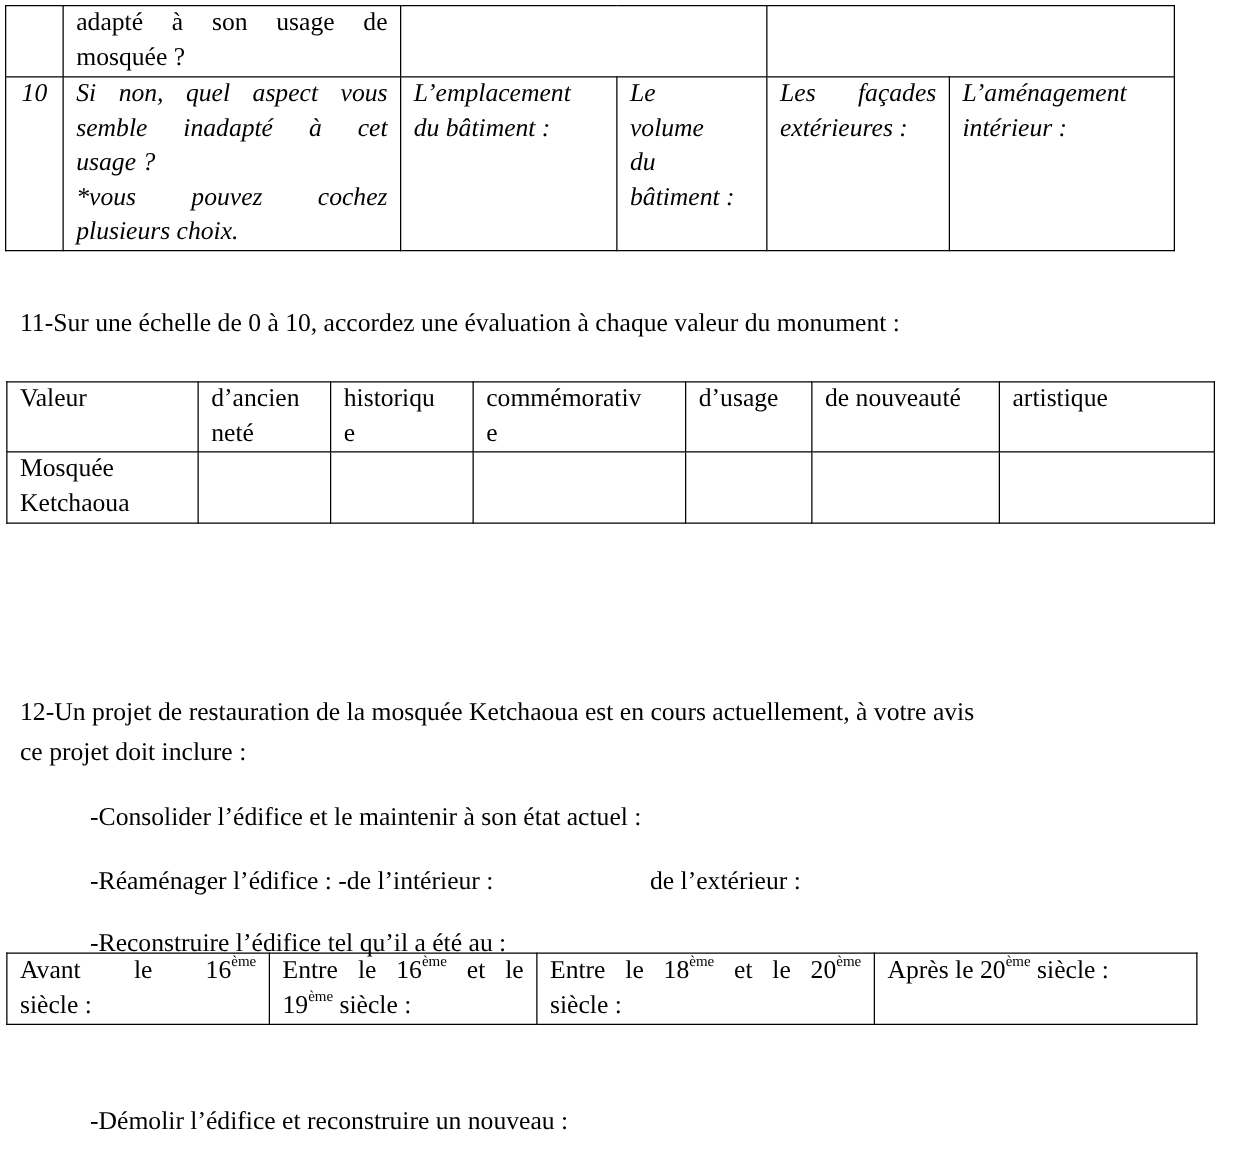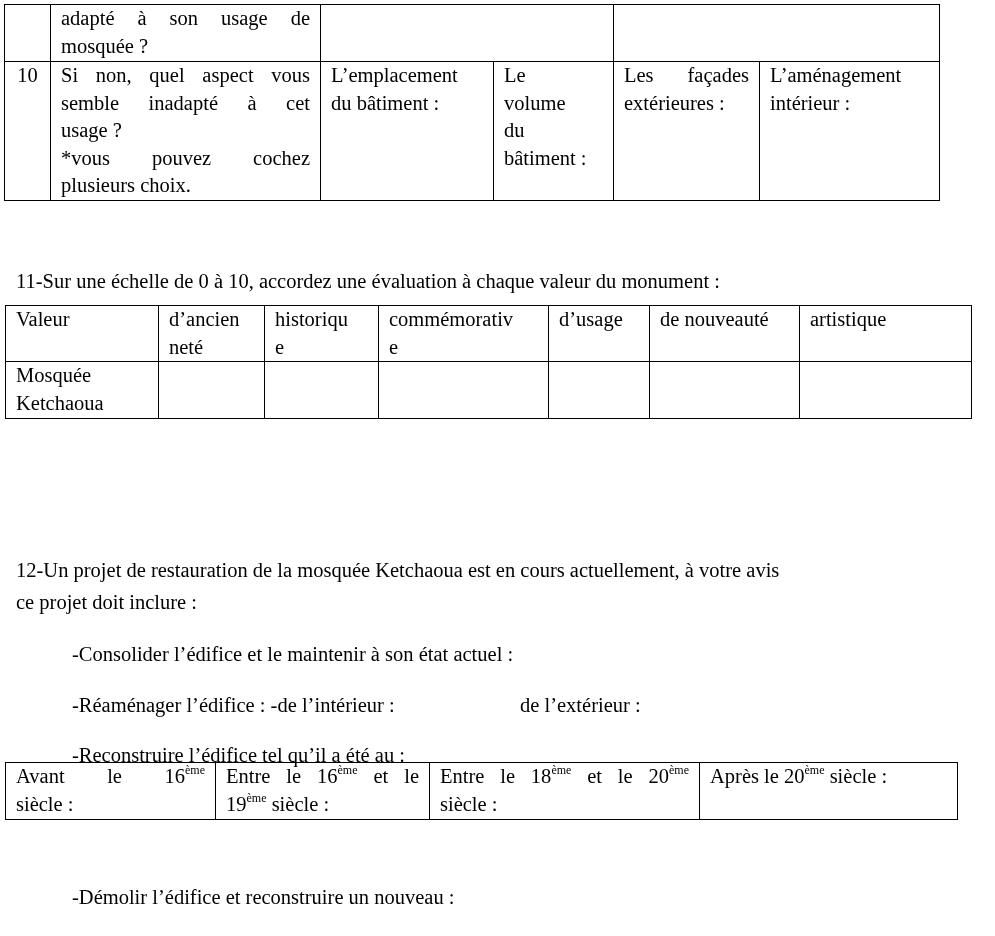--- a/index.html
+++ b/index.html
@@ -26,21 +26,21 @@
   <tbody>
       <tr style="height:57px;">
     <td style="text-align:center;"></td>
     <td style="padding-top:0;">
       <div class="just">adapté à son usage de</div>
       <div>mosquée ?</div>
     </td>
     <td colspan="2"></td>
     <td colspan="2"></td>
   </tr>
-  <tr style="height:139px;">
+  <tr style="height:139px;font-style:italic;">
     <td style="text-align:center; padding:0;">10</td>
     <td>
       <div class="just">Si non, quel aspect vous</div>
       <div class="just">semble inadapté à cet</div>
       <div>usage ?</div>
       <div class="just">*vous pouvez cochez</div>
       <div>plusieurs choix.</div>
     </td>
     <td>
       <div>L’emplacement</div>
@@ -57,21 +57,21 @@
       <div>extérieures :</div>
     </td>
     <td>
       <div>L’aménagement</div>
       <div>intérieur :</div>
     </td>
   </tr>
 </tbody>
   </table>
 
-<div class="para" style="left:16px; top:268px;text-align:center;">11-Sur une échelle de 0 à 10, accordez une évaluation à chaque valeur du monument :</div>
+<div class="para" style="left:16px; top:246px;text-align:center;">11-Sur une échelle de 0 à 10, accordez une évaluation à chaque valeur du monument :</div>
 
 <table style="left:5px; top:305px; width:966px;">
   <colgroup>
     <col style="width:153px">
       <col style="width:106px">
       <col style="width:114px">
       <col style="width:170px">
       <col style="width:101px">
       <col style="width:150px">
       <col style="width:172px">

